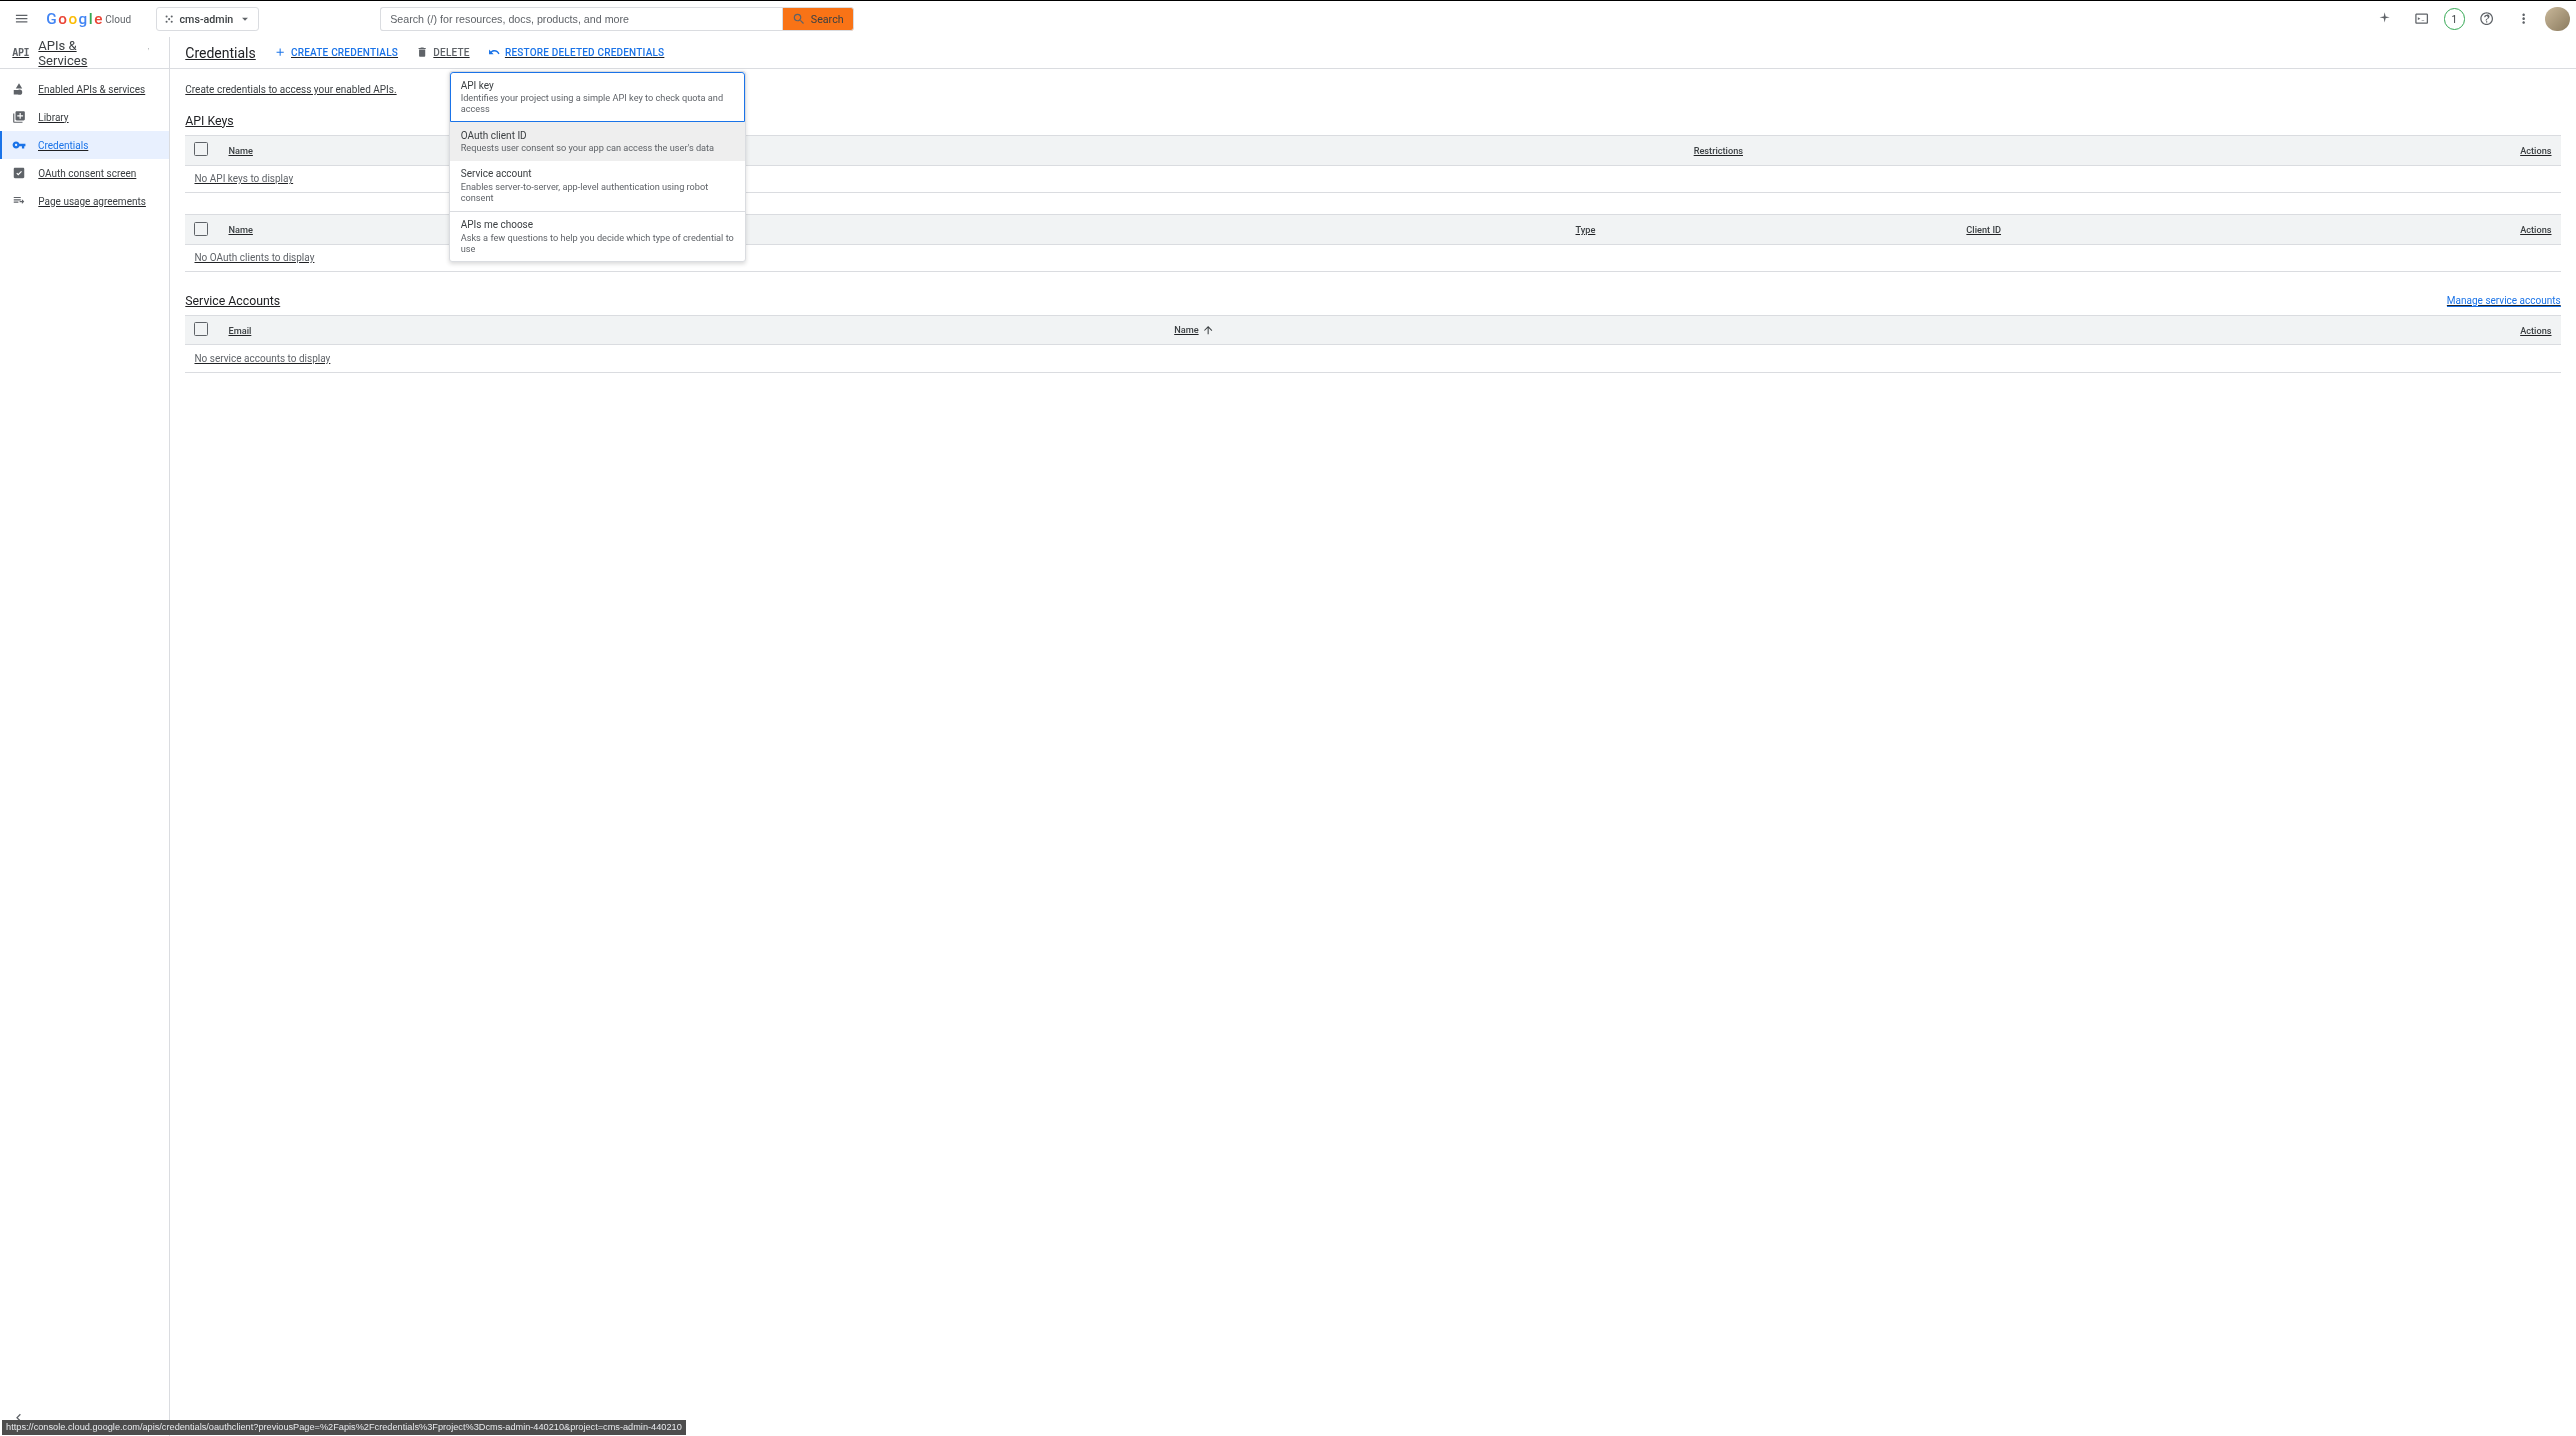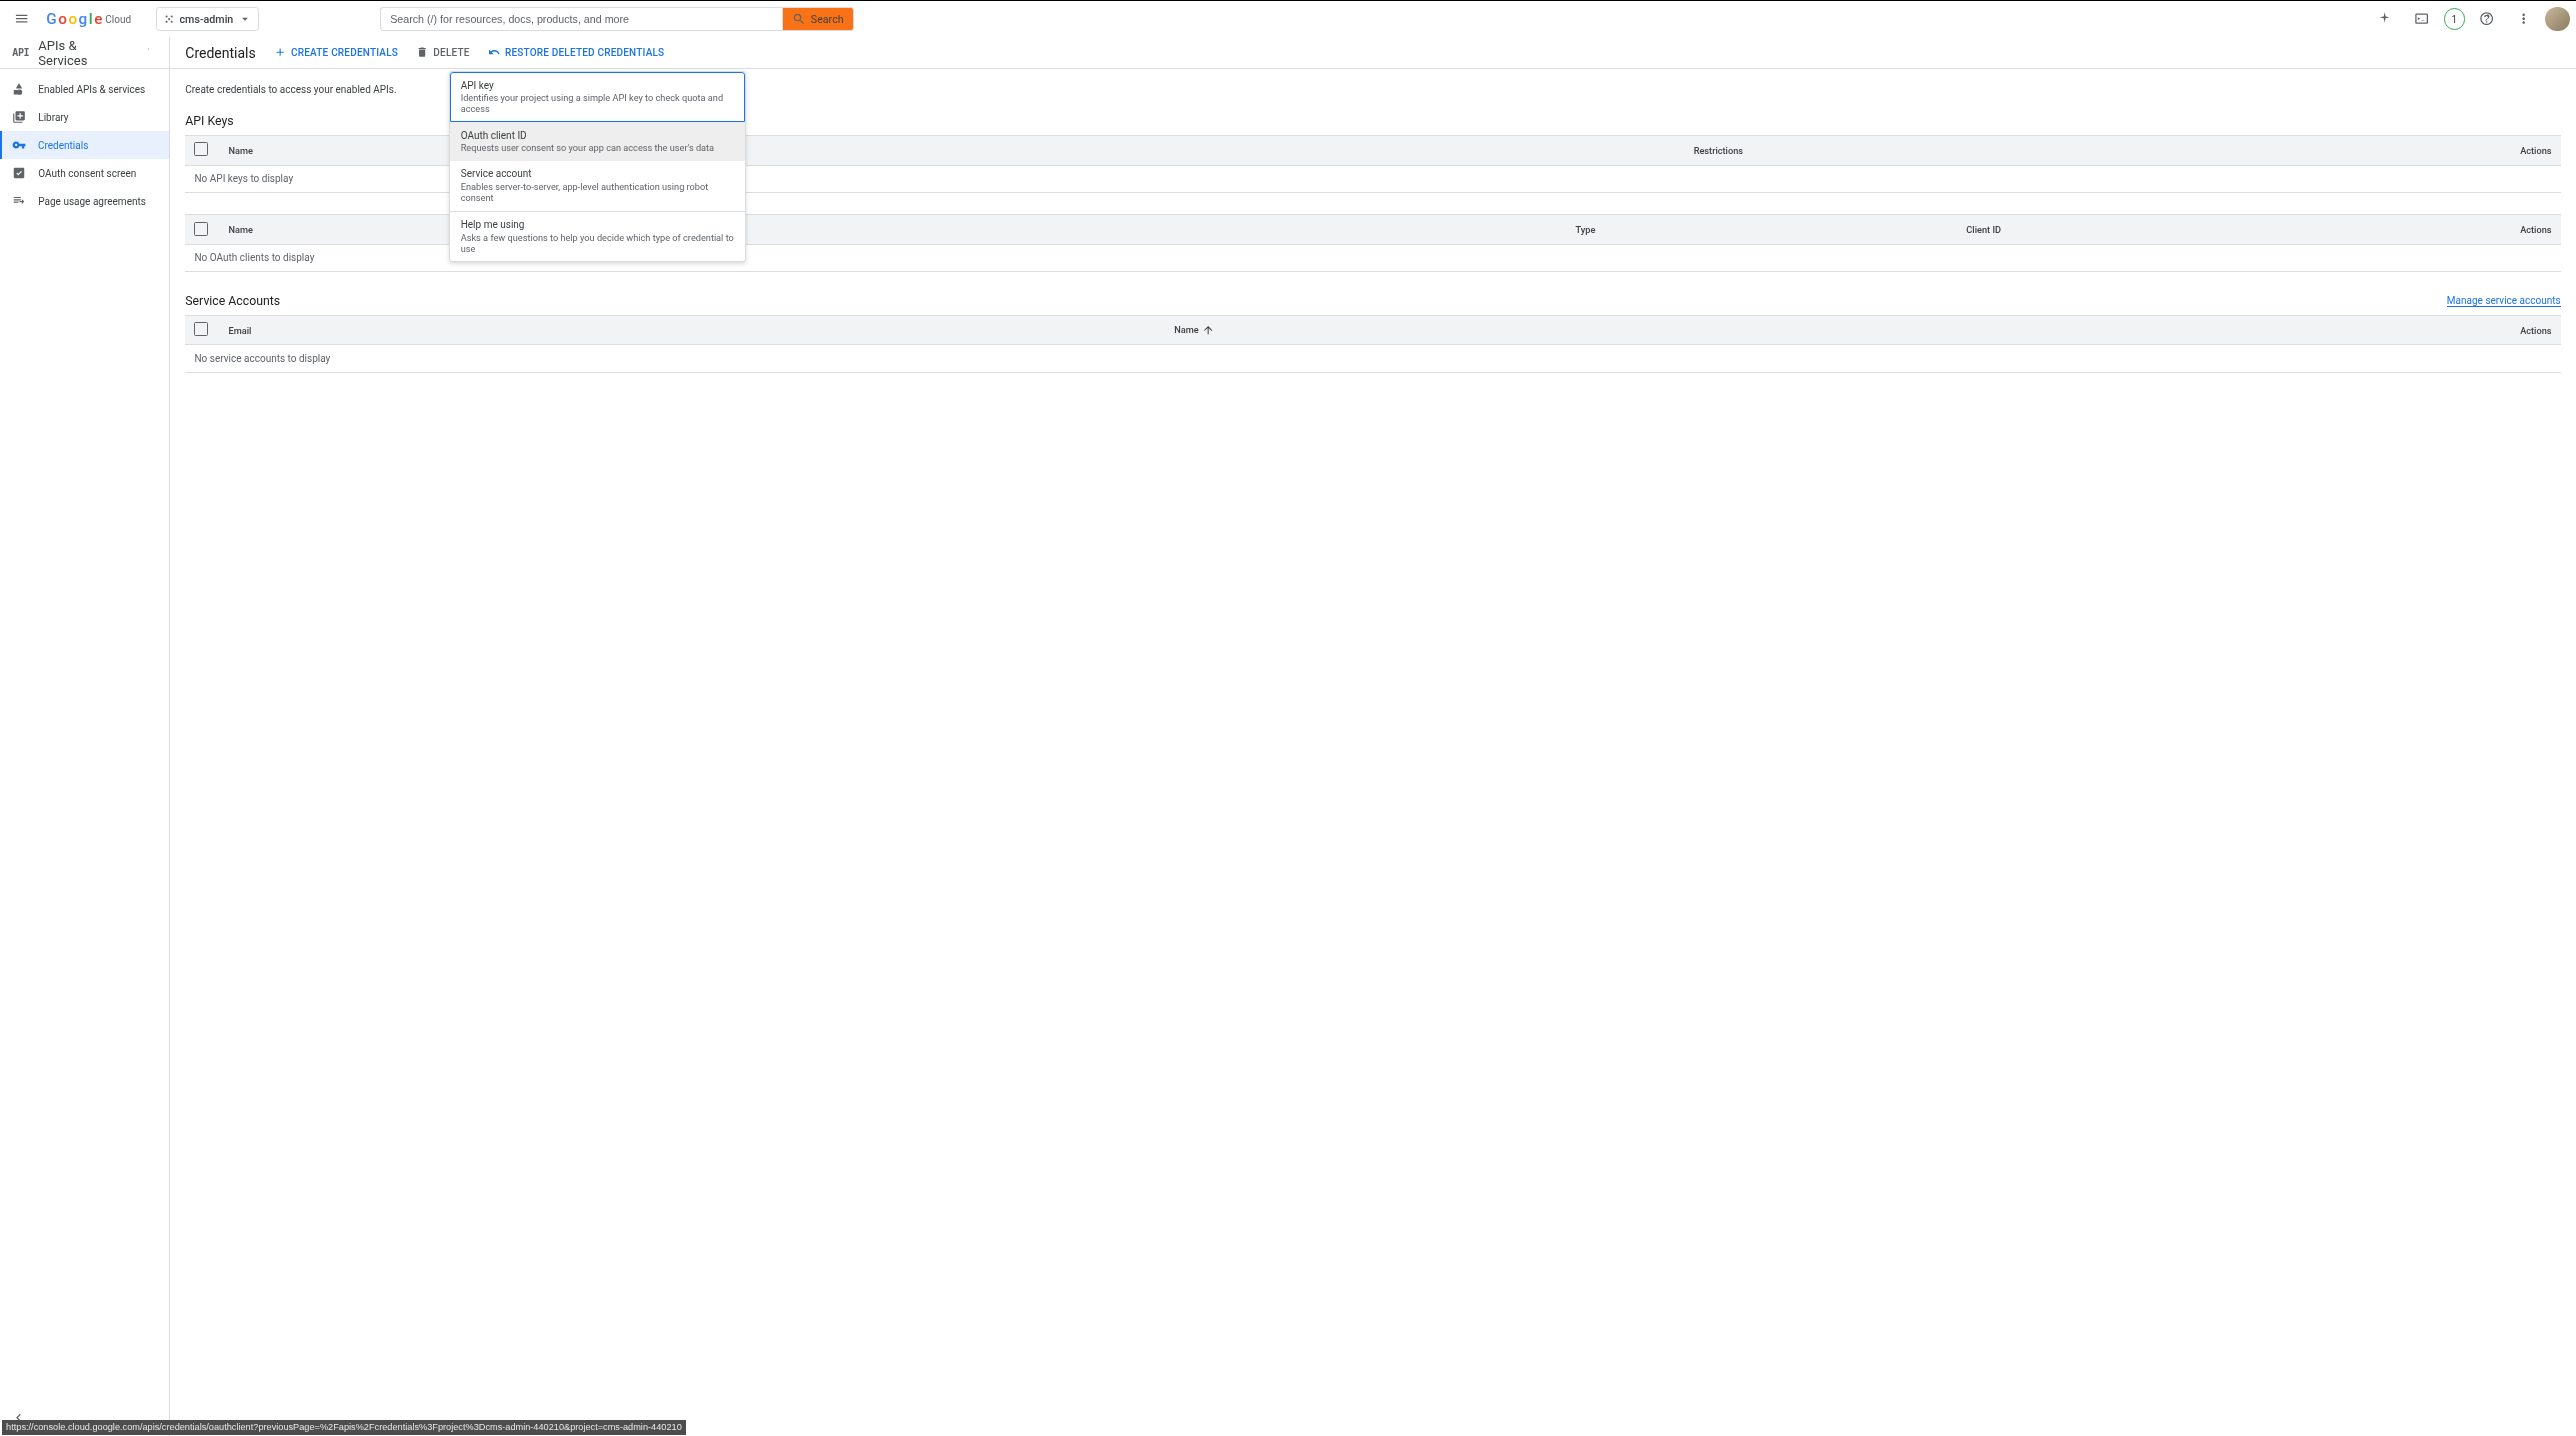--- a/index.html
+++ b/index.html
@@ -20,21 +20,21 @@
 .search-input::placeholder { color: #5f6368; }
 .search-btn { display: flex; align-items: center; gap: 4.6px; height: 24.5px; border: 0.8px solid #dadce0; border-radius: 0 3.1px 3.1px 0; padding: 0 9.2px; background: #f97316; cursor: pointer; font-size: 10.7px; color: #3c4043; }
 .search-btn svg { width: 14px; height: 14px; fill: #5f6368; }
 .topbar-right { margin-left: auto; display: flex; align-items: center; gap: 6.1px; }
 .icon-btn { width: 31px; height: 31px; display: flex; align-items: center; justify-content: center; cursor: pointer; border-radius: 50%; }
 .icon-btn svg { width: 15.3px; height: 15.3px; fill: #5f6368; }
 .badge-circle { width: 21.5px; height: 21.5px; border: 1.5px solid #34a853; border-radius: 50%; display: flex; align-items: center; justify-content: center; font-size: 10px; color: #3c4043; cursor: pointer; }
 .avatar { width: 24.5px; height: 24.5px; border-radius: 50%; background: linear-gradient(135deg, #c9b89a, #8a7a5e); cursor: pointer; }
 
 
-.layout { display: flex; height: calc(100vh - 37px); }
+.layout { display: flex; height: calc(100vh - 37px); text-decoration: underline; }
 .sidebar { width: 170px; border-right: 0.8px solid #dadce0; display: flex; flex-direction: column; position: relative; }
 .sidebar-header { height: 32px; display: flex; align-items: center; padding: 0 12.3px; border-bottom: 0.8px solid #dadce0; gap: 9.2px; }
 .sidebar-header .api-icon { font-family: monospace; font-size: 10px; font-weight: 700; color: #5f6368; letter-spacing: -0.4px; }
 .sidebar-header .title { font-size: 13px; color: #3c4043; flex: 1; }
 .pin-btn { width: 21.5px; height: 21.5px; display: flex; align-items: center; justify-content: center; cursor: pointer; }
 .pin-btn svg { width: 12.3px; height: 12.3px; fill: #5f6368; }
 .sidebar-nav { padding-top: 6.1px; flex: 1; }
 .nav-item { height: 28px; display: flex; align-items: center; padding: 0 12.3px; gap: 12px; cursor: pointer; font-size: 10px; color: #3c4043; }
 .nav-item.active { background: #e8f0fe; color: #1a73e8; border-left: 2.3px solid #1a73e8; padding-left: 10px; }
 .nav-item svg { width: 14px; height: 14px; fill: #5f6368; flex-shrink: 0; }
@@ -226,21 +226,21 @@
       <div class="dropdown-item hover-state">
         <div class="dd-title">OAuth client ID</div>
         <div class="dd-desc">Requests user consent so your app can access the user's data</div>
       </div>
       <div class="dropdown-item">
         <div class="dd-title">Service account</div>
         <div class="dd-desc">Enables server-to-server, app-level authentication using robot consent</div>
       </div>
       <div class="dropdown-divider"></div>
       <div class="dropdown-item">
-        <div class="dd-title">Help me using</div>
+        <div class="dd-title">APIs me choose</div>
         <div class="dd-desc">Asks a few questions to help you decide which type of credential to use</div>
       </div>
     </div>
 
     <div class="content">
       <div class="helper-text">Create credentials to access your enabled APIs.</div>
 
       <div class="section-title">API Keys</div>
       <table class="tbl">
         <thead>

